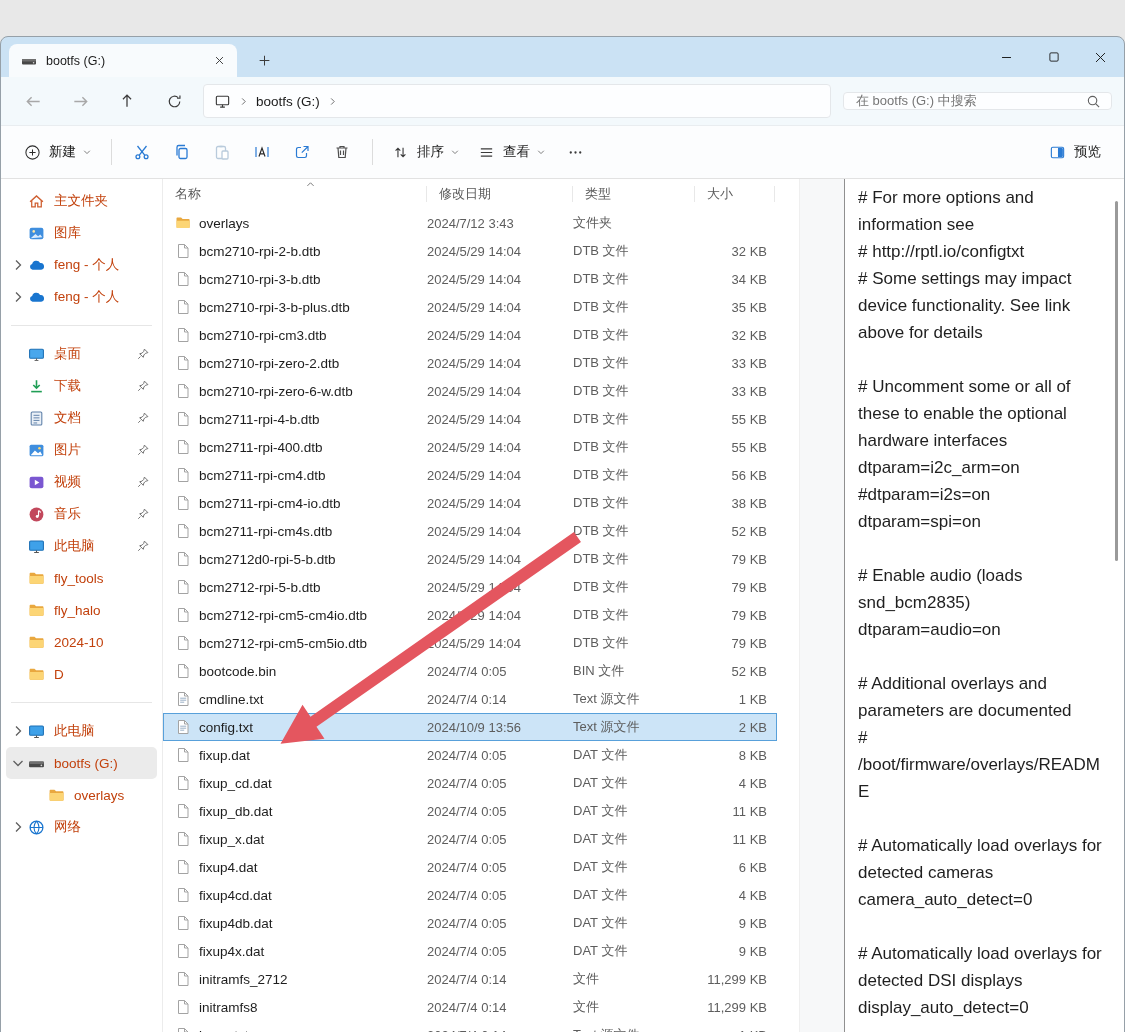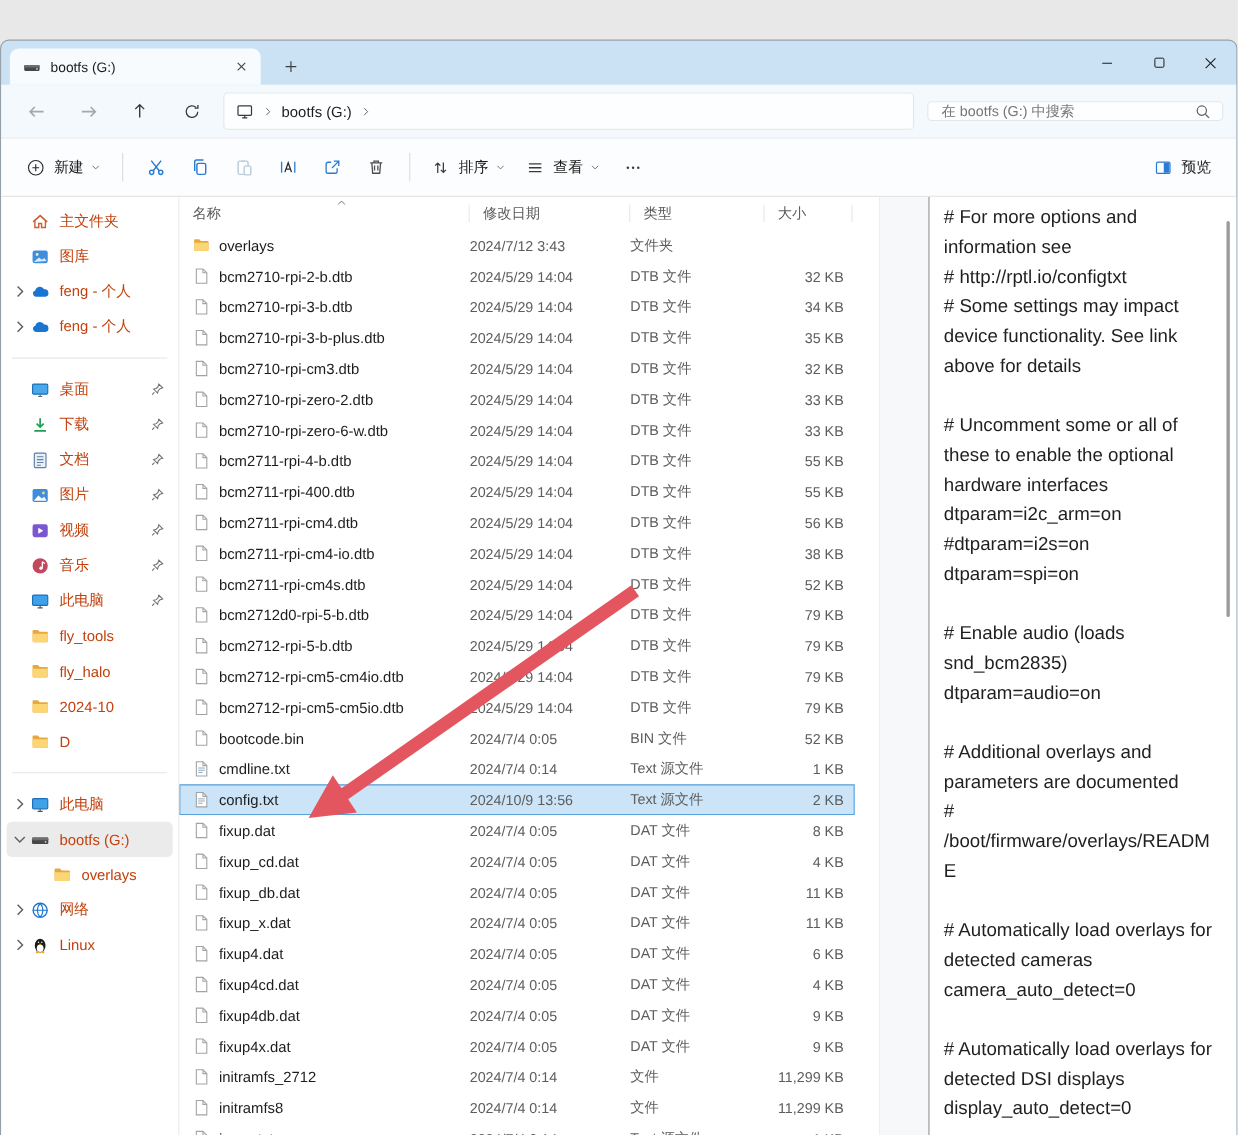--- a/index.html
+++ b/index.html
@@ -528,38 +528,20 @@
             </svg>
           </span>
           <span class="side-icon">
             <svg viewBox="0 0 16 16" fill="none" stroke="#1975cf">
               <circle cx="8" cy="8" r="6" stroke-width="1.2"></circle>
               <path d="M2 8h12M8 2c-3.2 3.6-3.2 8.4 0 12M8 2c3.2 3.6 3.2 8.4 0 12"></path>
             </svg>
           </span>
           <span class="side-label">网络</span>
         </div>
-        <div class="side-item">
-          <span class="side-chev">
-            <svg viewBox="0 0 16 16" fill="none" stroke="#5f5f5f" stroke-width="1.3">
-              <path d="M6 3.5 10.5 8 6 12.5"></path>
-            </svg>
-          </span>
-          <span class="side-icon">
-            <svg viewBox="0 0 16 16">
-              <ellipse cx="8" cy="8.2" rx="4.6" ry="5.9" fill="#1b1b1b"></ellipse>
-              <ellipse cx="8" cy="10.4" rx="2.9" ry="3.3" fill="#fff"></ellipse>
-              <circle cx="6.6" cy="5.2" r=".6" fill="#fff"></circle>
-              <circle cx="9.4" cy="5.2" r=".6" fill="#fff"></circle>
-              <path d="M7 6.5h2L8 7.8z" fill="#f2a71d"></path>
-              <path d="M4.4 13.8h2.4M9.2 13.8h2.4" stroke="#f2a71d" stroke-width="1.6"></path>
-            </svg>
-          </span>
-          <span class="side-label">Linux</span>
-        </div>
       </div>
 
     <div class="filelist">
       <div class="scrollstrip"></div>
       <div class="fl-header">
         <span class="sort-ind">
           <svg viewBox="0 0 16 16" width="11" height="11" fill="none" stroke="#6b6b6b" stroke-width="1.3">
               <path d="M3.5 10 8 5.5 12.5 10"></path>
             </svg>
         </span>

